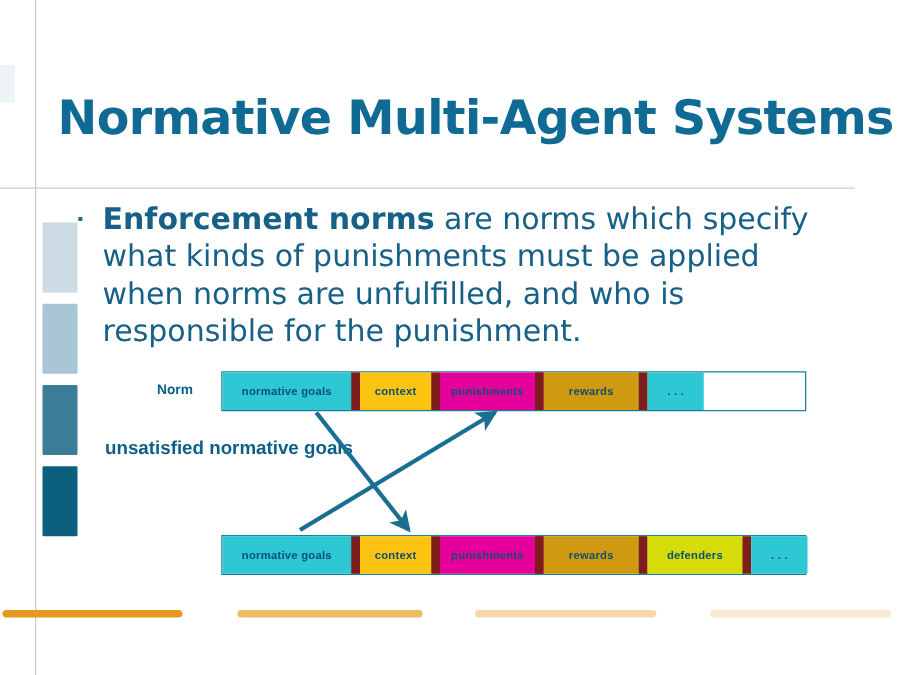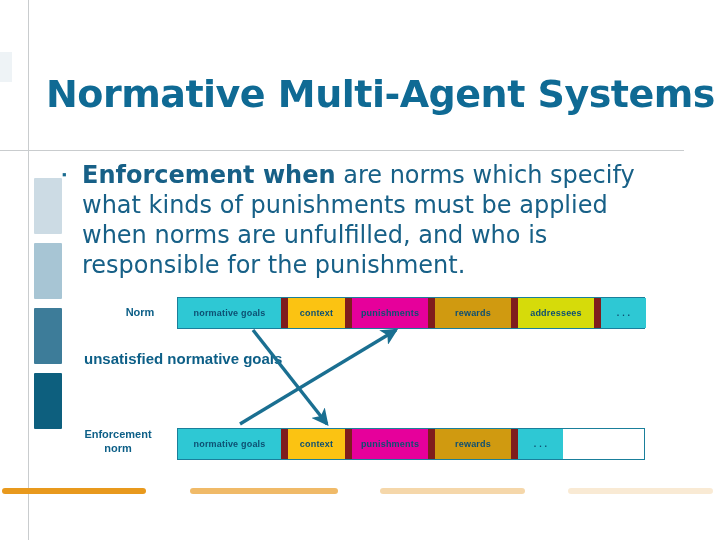--- a/index.html
+++ b/index.html
@@ -186,41 +186,40 @@
 
   <div class="accent a1"></div>
   <div class="accent a2"></div>
   <div class="accent a3"></div>
   <div class="accent a4"></div>
 
   <div id="title">Normative Multi-Agent Systems</div>
 
   <div id="bullet">
     <span class="bullet-mark">▪</span>
-    <span class="bullet-text"><b>Enforcement when</b><span> are norms which specify what kinds of punishments must be applied when norms are unfulfilled, and who is responsible for the punishment.</span></span>
+    <span class="bullet-text"><b>Enforcement norms</b><span> are norms which specify what kinds of punishments must be applied when norms are unfulfilled, and who is responsible for the punishment.</span></span>
   </div>
 
   <div id="diagram">
 
     <div class="rowlabel" id="label-norm">Norm</div>
     <div class="row" id="row-norm">
         <div class="cell" style="background: rgb(46, 200, 212); width: 110px; flex: 0 0 110px;">normative goals</div>
         <div class="cell" style="background: rgb(251, 195, 18); width: 64px; flex: 0 0 64px;">context</div>
         <div class="cell" style="background: rgb(230, 0, 155); width: 83px; flex: 0 0 83px;">punishments</div>
         <div class="cell" style="background: rgb(208, 154, 16); width: 83px; flex: 0 0 83px;">rewards</div>
-        <div class="cell" style="background: rgb(214, 219, 10); width: 83px; flex: 0 0 83px;">addressees</div>
         <div class="cell" style="background: rgb(46, 200, 212); width: 45px; flex: 0 0 45px;">. . .</div>
       </div>
 
-    <div class="rowlabel" id="label-enf"><span>Enforcement</span><br><span>norm</span></div>
     <div class="row" id="row-enf">
         <div class="cell" style="background: rgb(46, 200, 212); width: 110px; flex: 0 0 110px;">normative goals</div>
         <div class="cell" style="background: rgb(251, 195, 18); width: 64px; flex: 0 0 64px;">context</div>
         <div class="cell" style="background: rgb(230, 0, 155); width: 83px; flex: 0 0 83px;">punishments</div>
         <div class="cell" style="background: rgb(208, 154, 16); width: 83px; flex: 0 0 83px;">rewards</div>
+        <div class="cell" style="background: rgb(214, 219, 10); width: 83px; flex: 0 0 83px;">defenders</div>
         <div class="cell" style="background: rgb(46, 200, 212); width: 45px; flex: 0 0 45px;">. . .</div>
       </div>
 
     <div id="label-unsat">unsatisfied normative goals</div>
 
     <svg id="arrows" viewBox="0 0 720 540">
         <defs>
           <marker id="ah" viewBox="0 0 10 10" refX="8.5" refY="5" markerWidth="5" markerHeight="5" orient="auto">
             <path d="M0,0 L10,5 L0,10 L2.6,5 Z" fill="#1a6f91"></path>
           </marker>

